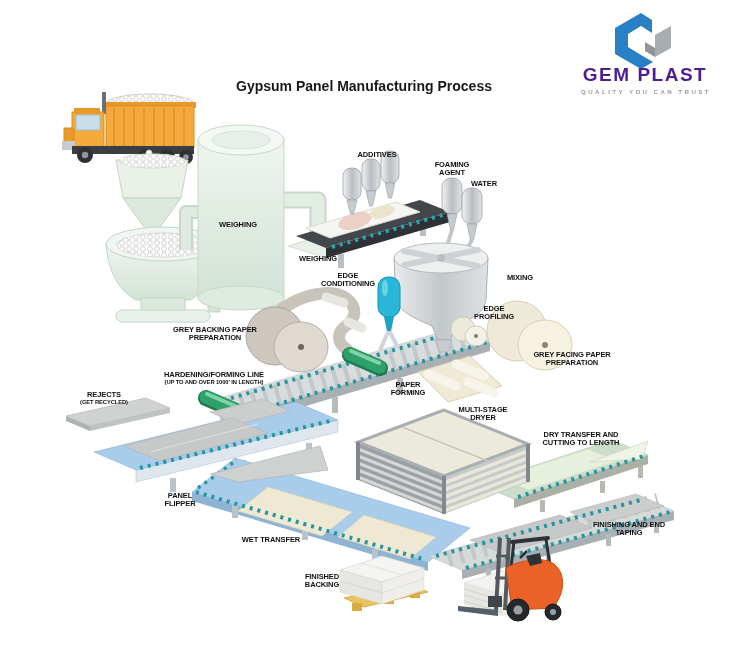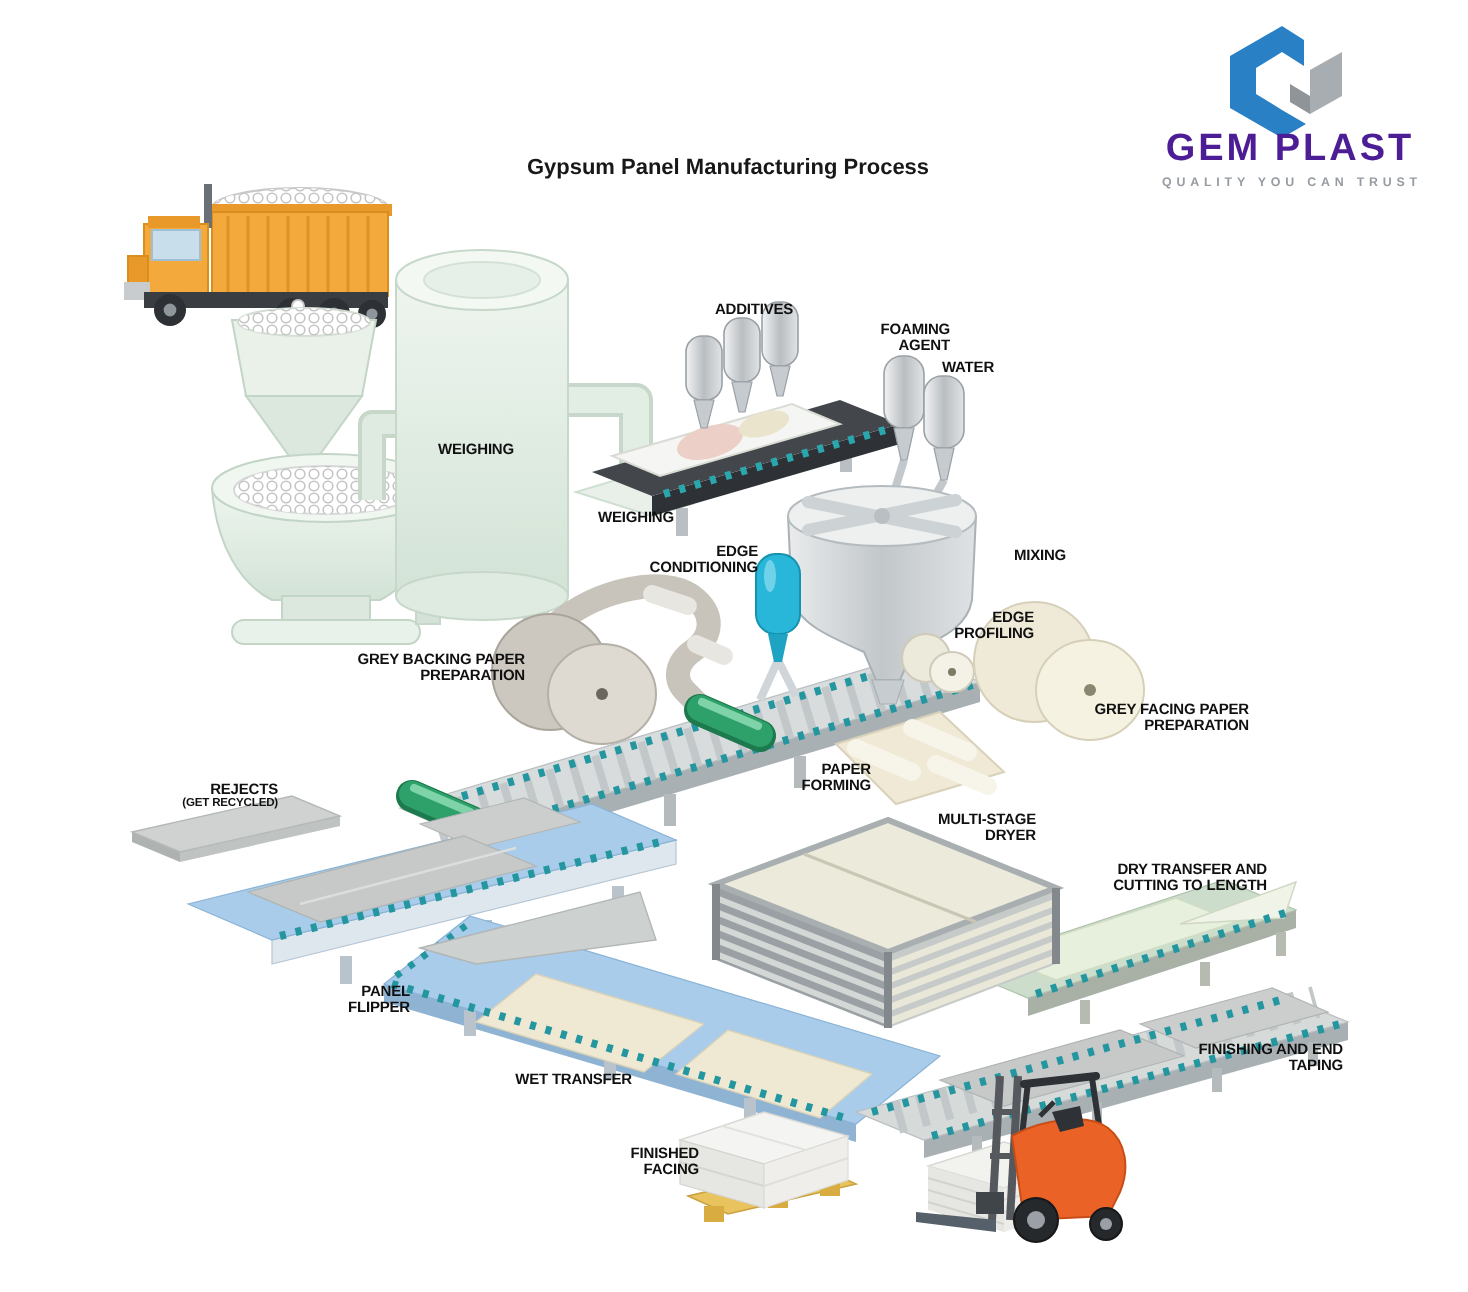--- a/index.html
+++ b/index.html
@@ -1,23 +1,23 @@
 <!DOCTYPE html>
 <html><head>
 <meta charset="utf-8">
 <style>
   html,body{margin:0;padding:0;background:#ffffff;}
   .stage{position:relative;width:734px;height:646px;background:#ffffff;overflow:hidden;
          font-family:"Liberation Sans",sans-serif;}
   .art{position:absolute;left:0;top:0;}
   .title{position:absolute;left:364px;top:78px;transform:translateX(-50%);
-         font-weight:bold;font-size:11px;color:#181818;white-space:nowrap;}
+         font-weight:bold;font-size:14px;color:#181818;white-space:nowrap;}
   .subtitle{position:absolute;left:364px;top:97px;transform:translateX(-50%);
          font-size:11.5px;color:#222;white-space:nowrap;}
-  .lbl{position:absolute;transform:translateX(-50%);text-align:right;
+  .lbl{position:absolute;transform:translateX(-50%);text-align:center;
        font-weight:bold;font-size:7.5px;line-height:1.12;color:#101010;letter-spacing:-0.1px;}
   .lbl .sub{display:block;font-size:5.8px;font-weight:bold;color:#101010;}
   .logo-name{position:absolute;left:645px;top:64px;transform:translateX(-50%);
        font-weight:bold;font-size:19px;letter-spacing:1.5px;color:#4c1d95;white-space:nowrap;}
   .logo-tag{position:absolute;left:646px;top:88px;transform:translateX(-50%);
        font-weight:bold;font-size:6.2px;letter-spacing:2.4px;color:#969ca1;white-space:nowrap;}
 </style>
 </head>
 <body>
 
@@ -371,20 +371,24 @@
 </div>
 <div class="lbl" style="left:494px;top:305px;width:46px">
   <span>EDGE PROFILING</span>
 </div>
 <div class="lbl" style="left:215px;top:326px;width:95px">
   <span>GREY BACKING PAPER PREPARATION</span>
 </div>
 <div class="lbl" style="left:572px;top:351px;width:105px">
   <span>GREY FACING PAPER PREPARATION</span>
 </div>
+<div class="lbl" style="left:214px;top:371px;width:160px">
+  <span>HARDENING/FORMING LINE</span>
+  <span class="sub">(UP TO AND OVER 1000' IN LENGTH)</span>
+</div>
 <div class="lbl" style="left:408px;top:381px;width:55px">
   <span>PAPER FORMING</span>
 </div>
 <div class="lbl" style="left:104px;top:391px;width:70px">
   <span>REJECTS</span>
   <span class="sub">(GET RECYCLED)</span>
 </div>
 <div class="lbl" style="left:483px;top:406px;width:70px">
   <span>MULTI-STAGE DRYER</span>
 </div>
@@ -394,16 +398,16 @@
 <div class="lbl" style="left:180px;top:492px;width:50px">
   <span>PANEL FLIPPER</span>
 </div>
 <div class="lbl" style="left:271px;top:536px;width:90px">
   <span>WET TRANSFER</span>
 </div>
 <div class="lbl" style="left:629px;top:521px;width:85px">
   <span>FINISHING AND END TAPING</span>
 </div>
 <div class="lbl" style="left:322px;top:573px;width:55px">
-  <span>FINISHED FACING</span>
+  <span>FINISHED BACKING</span>
 </div>
 
 </div>
 
 </body></html>

